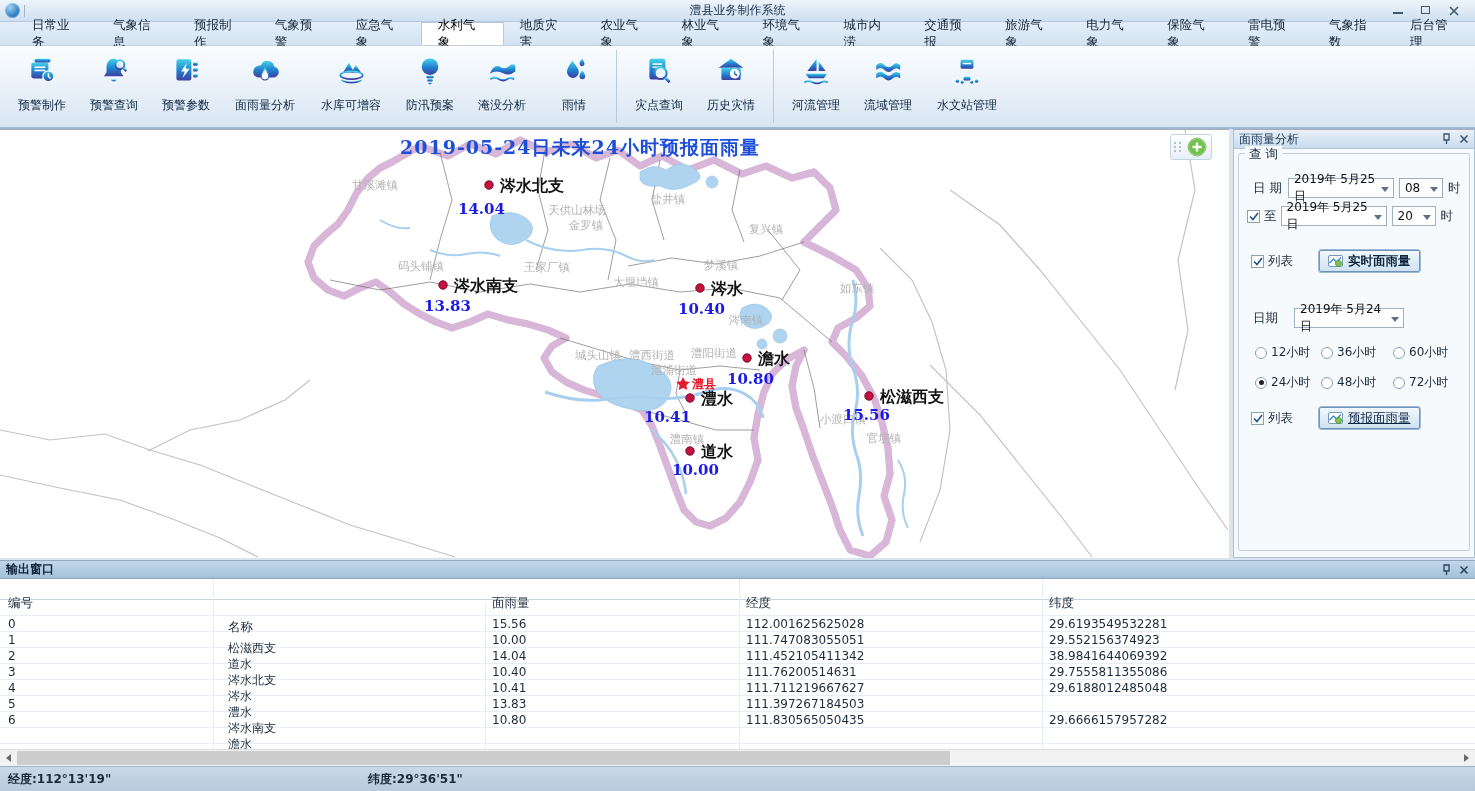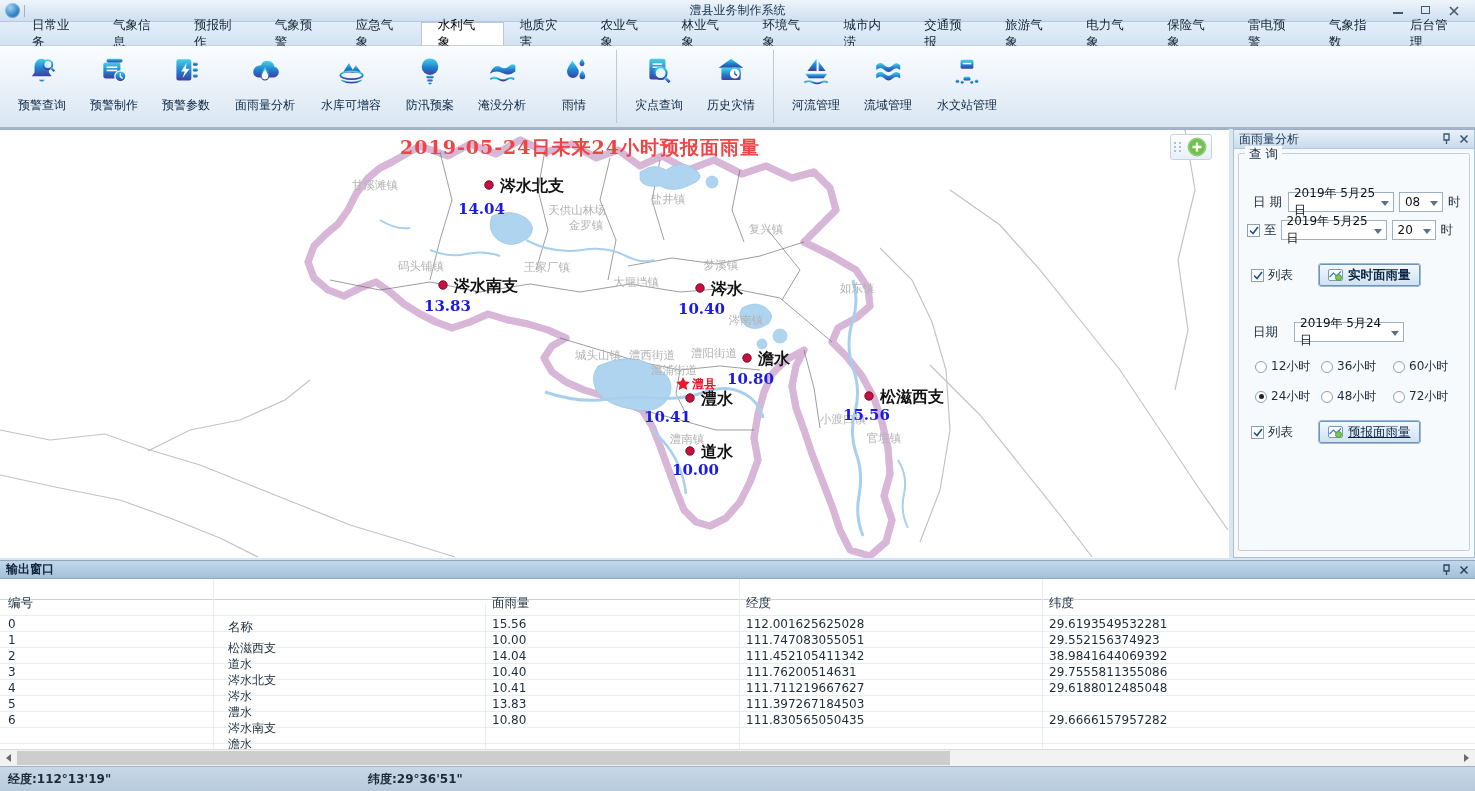--- a/index.html
+++ b/index.html
@@ -37,21 +37,21 @@
     padding-top:9px; cursor:default; }
   .tb-item.wide { width:86px; }
   .tb-item svg { width:32px; height:32px; }
   .tb-label { margin-top:7px; font-size:12px; color:#0b2440; white-space:nowrap; }
   .tb-sep { width:1px; background:#b9cadb; margin:4px 6px; }
 
   
   .map-area { position:absolute; top:129px; left:0; width:1229px; height:429px; background:#fff;
     border-top:1px solid #aab; overflow:hidden; }
   .map-title { position:absolute; top:5px; left:0; width:1160px; text-align:center;
-    font-family:"DejaVu Serif","Liberation Serif",serif; font-weight:bold; font-size:19px; color:#ef4444;
+    font-family:"DejaVu Serif","Liberation Serif",serif; font-weight:bold; font-size:19px; color:#1d4ed8;
     letter-spacing:1px; pointer-events:none; }
   .map-float { position:absolute; top:4px; right:17px; height:26px; display:flex; align-items:center;
     background:linear-gradient(#fdfeff,#e8f0f8); border:1px solid #c5d4e2; border-radius:3px; padding:0 3px; }
   .grip { display:grid; grid-template-columns:3px 3px; grid-gap:2px; margin-right:4px; }
   .grip i { width:2px; height:2px; background:#9ab0c4; border-radius:50%; }
 
   
   .right-panel { position:absolute; top:129px; left:1233px; width:242px; height:429px;
     background:#f6fafd; border:1px solid #aebfd0; border-top:1px solid #aab; }
   .panel-header { height:19px; background:linear-gradient(#e9f1f9,#c9dbed); border-bottom:1px solid #b4c6d8;
@@ -160,37 +160,37 @@
     <div class="menu-item">电力气象</div>
     <div class="menu-item">保险气象</div>
     <div class="menu-item">雷电预警</div>
     <div class="menu-item">气象指数</div>
     <div class="menu-item">后台管理</div>
   </div>
 
 <div class="toolbar" id="toolbar">
     <div class="tb-item">
       <span><svg viewBox="0 0 30 30">
-          <path d="M14.5 3.5 C10 3.5 8 7.5 8 11.5 l0 5 -2.5 3.5 h18.5 L21.5 16.5 l0 -5 C21.5 7.5 19 3.5 14.5 3.5 Z" fill="url(#icongrad)"></path>
-          <path d="M12 23 a3 3 0 0 0 5.6 0 Z" fill="url(#icongrad)"></path>
-          <circle cx="20.5" cy="9" r="4.2" fill="#eaf6fc" fill-opacity="0.85" stroke="url(#icongrad)" stroke-width="1.7"></circle>
-          <line x1="23.4" y1="12" x2="26.5" y2="15.2" stroke="url(#icongrad)" stroke-width="2"></line>
-        </svg></span>
-      <div class="tb-label">预警查询</div>
-    </div>
-    <div class="tb-item">
-      <span><svg viewBox="0 0 30 30">
           <rect x="5" y="7" width="16" height="15" rx="2" fill="url(#icongrad)"></rect>
           <rect x="8" y="3.5" width="15" height="3.5" rx="1.7" fill="url(#icongrad)"></rect>
           <line x1="8" y1="11.5" x2="18" y2="11.5" stroke="#fff" stroke-width="1.5"></line>
           <line x1="8" y1="14.5" x2="18" y2="14.5" stroke="#fff" stroke-width="1.5"></line>
           <circle cx="21" cy="20" r="5.2" fill="url(#icongrad)" stroke="#fff" stroke-width="1.2"></circle>
           <path d="M21 17 v3.2 l2.2 1.8" stroke="#fff" fill="none" stroke-width="1.3"></path>
         </svg></span>
       <div class="tb-label">预警制作</div>
+    </div>
+    <div class="tb-item">
+      <span><svg viewBox="0 0 30 30">
+          <path d="M14.5 3.5 C10 3.5 8 7.5 8 11.5 l0 5 -2.5 3.5 h18.5 L21.5 16.5 l0 -5 C21.5 7.5 19 3.5 14.5 3.5 Z" fill="url(#icongrad)"></path>
+          <path d="M12 23 a3 3 0 0 0 5.6 0 Z" fill="url(#icongrad)"></path>
+          <circle cx="20.5" cy="9" r="4.2" fill="#eaf6fc" fill-opacity="0.85" stroke="url(#icongrad)" stroke-width="1.7"></circle>
+          <line x1="23.4" y1="12" x2="26.5" y2="15.2" stroke="url(#icongrad)" stroke-width="2"></line>
+        </svg></span>
+      <div class="tb-label">预警查询</div>
     </div>
     <div class="tb-item">
       <span><svg viewBox="0 0 30 30">
           <rect x="6" y="4" width="14" height="20" rx="2" fill="url(#icongrad)"></rect>
           <polygon points="15.5,7.5 10.5,15.5 13.8,15.5 11.8,21.5 18.5,12.8 14.8,12.8" fill="#fff"></polygon>
           <rect x="21.5" y="7" width="4.5" height="3" rx="1.2" fill="url(#icongrad)"></rect>
           <rect x="21.5" y="12.5" width="4.5" height="3" rx="1.2" fill="url(#icongrad)"></rect>
           <rect x="21.5" y="18" width="4.5" height="3" rx="1.2" fill="url(#icongrad)"></rect>
         </svg></span>
       <div class="tb-label">预警参数</div>
@@ -432,21 +432,21 @@
         </svg>
       <svg width="10" height="10">
           <path d="M1.5 1.5 L8.5 8.5 M8.5 1.5 L1.5 8.5" stroke="#3c5268" stroke-width="1.5"></path>
         </svg>
     </span>
   </div>
 
   <div class="groupbox">
     <span class="group-legend">查 询</span>
 
-    <div class="prow" style="margin-top:38px;">
+    <div class="prow" style="margin-top:24px;">
       <span class="plabel">日 期</span>
       <span class="combo" style="width:106px; margin-left:6px;">
         <span>2019年 5月25日</span>
           <span class="arrow"></span>
         </span>
       <span class="combo" style="width:44px; margin-left:5px;">
         <span>08</span>
           <span class="arrow"></span>
         </span>
       <span class="plabel" style="margin-left:5px;">时</span>

